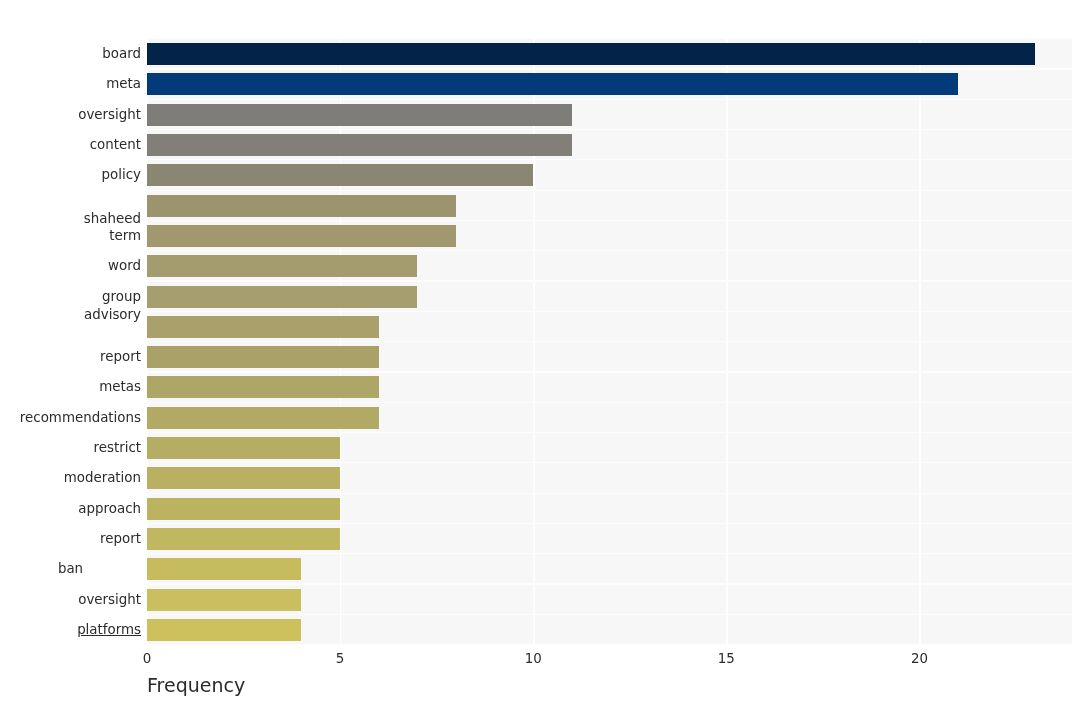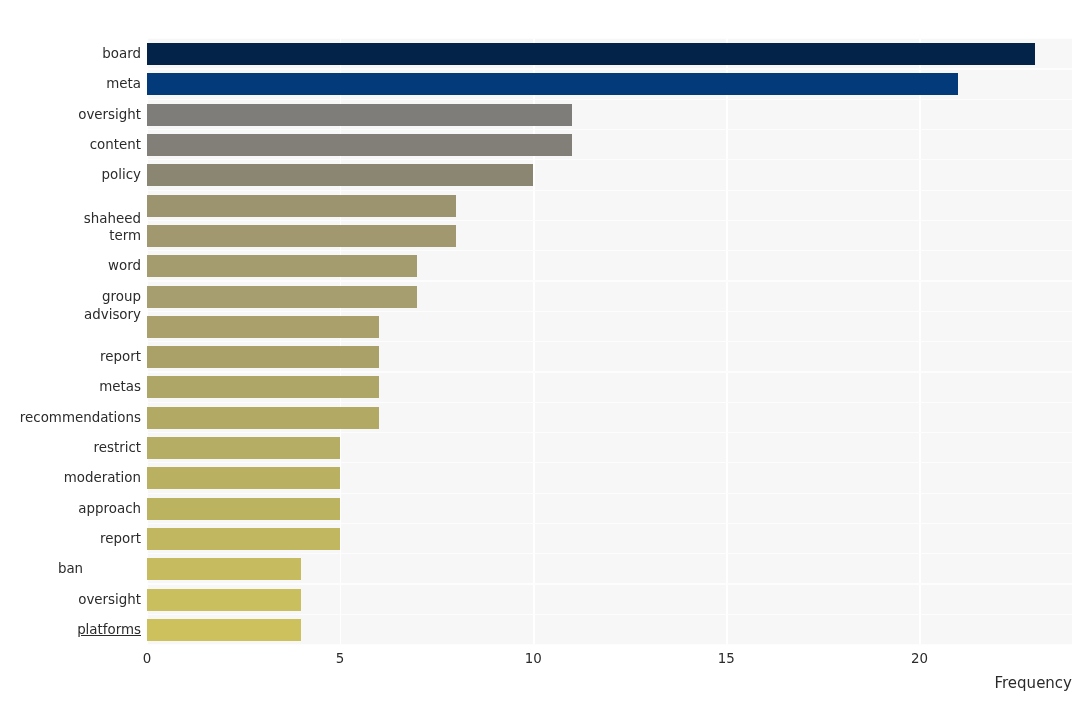--- a/index.html
+++ b/index.html
@@ -85,22 +85,22 @@
     font-size: 13.4px;
     color: #2b2b2b;
     transform: translateX(-50%);
     white-space: nowrap;
   }
   #xaxis-label {
     position: absolute;
     left: 147px;
     top: 674px;
     width: 925px;
-    text-align: right;
-    font-size: 15px;
+    text-align: left;
+    font-size: 19px;
     color: #2b2b2b;
   }
 </style>
 </head>
 <body>
 
 <div id="figure">
 
 
   <div id="plot-area">

